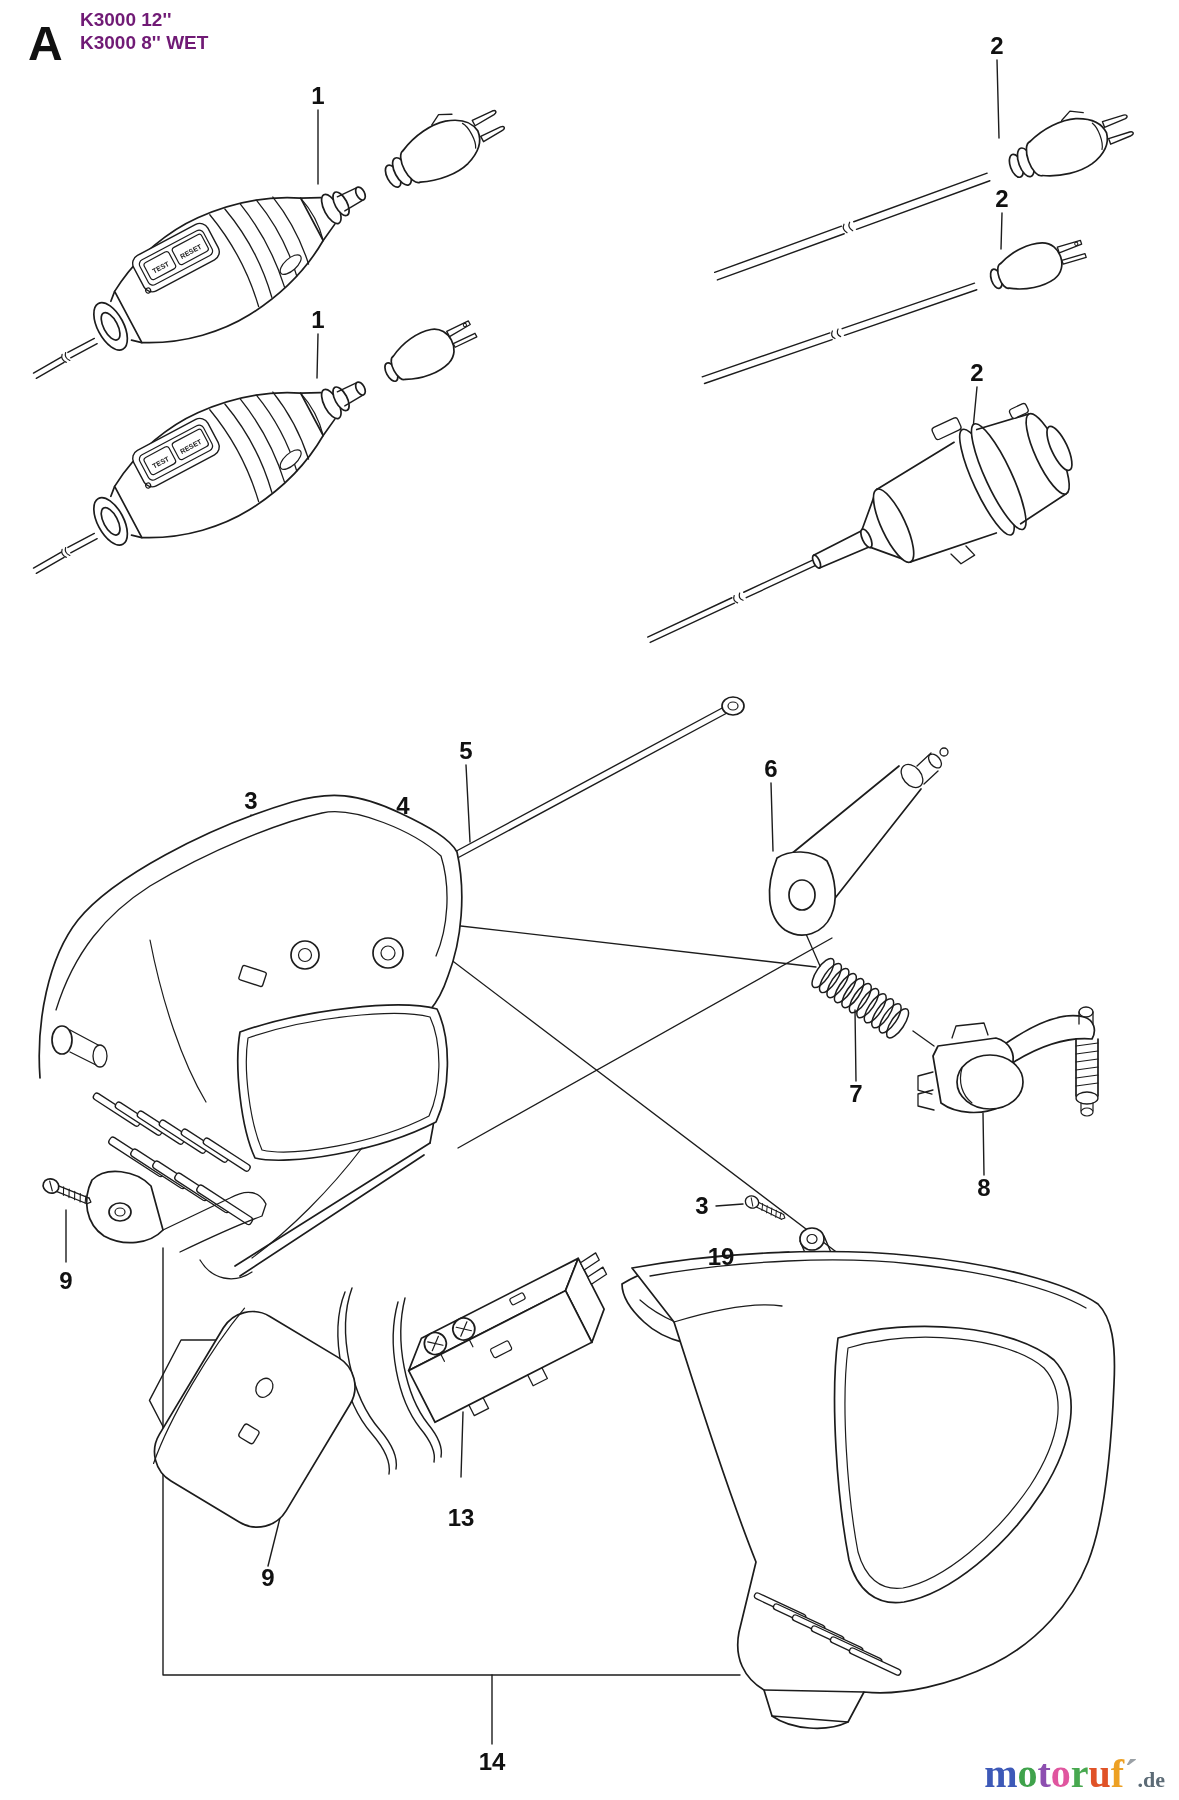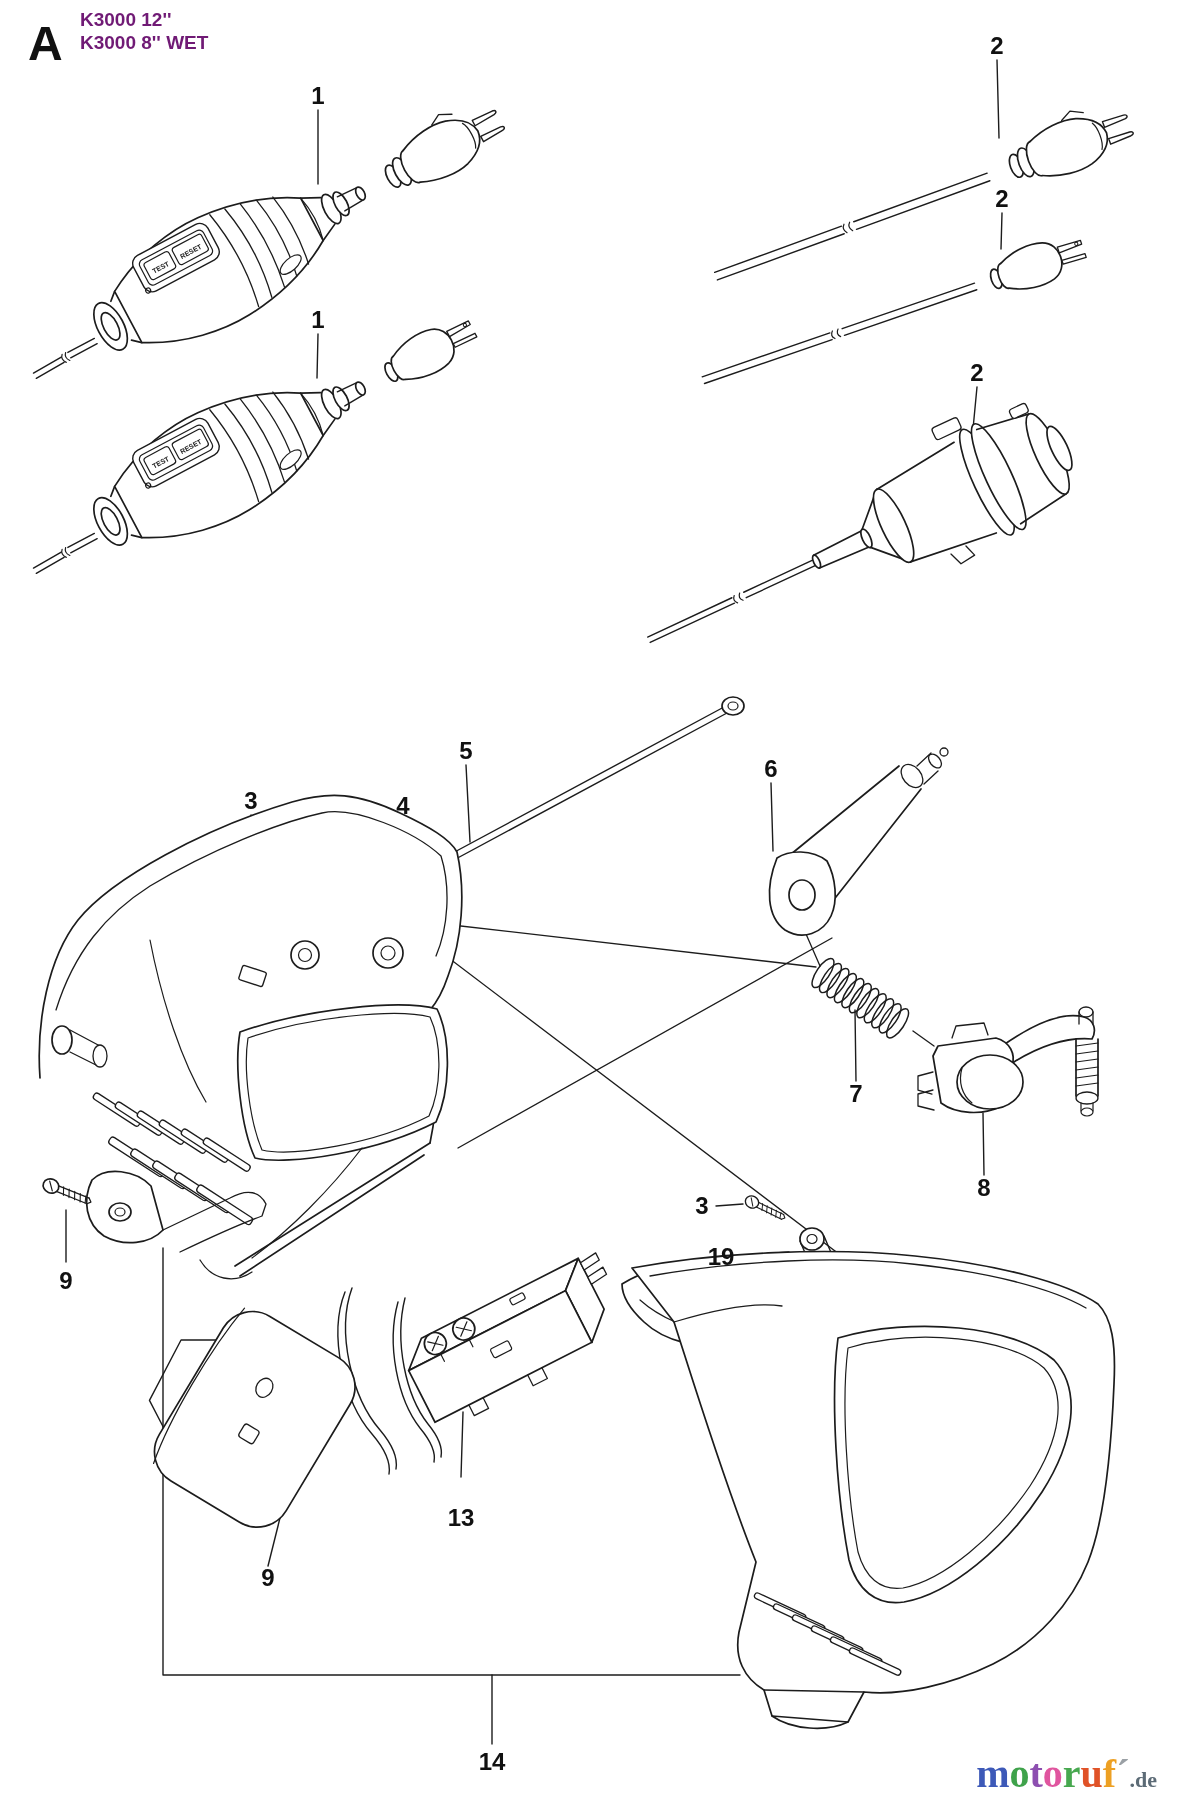--- a/index.html
+++ b/index.html
@@ -3,21 +3,21 @@
 <meta charset="utf-8">
 <style>
   html,body{margin:0;padding:0;background:#fff;}
   #canvas{position:relative;width:1179px;height:1800px;background:#fff;overflow:hidden;
           font-family:"Liberation Sans", sans-serif;}
   #art{position:absolute;left:0;top:0;}
   .callout{position:absolute;transform:translate(-50%,-50%);font-weight:bold;
            font-size:24px;color:#111;line-height:1;letter-spacing:0;}
   .hdr-letter{position:absolute;left:28px;top:20px;font-size:48px;font-weight:bold;color:#111;line-height:1;}
   .hdr-models{position:absolute;left:80px;top:8px;font-size:19px;font-weight:bold;color:#701a75;line-height:1.22;}
-  .watermark{position:absolute;right:22px;bottom:6px;font-family:"Liberation Serif", serif;
+  .watermark{position:absolute;right:14px;bottom:6px;font-family:"Liberation Serif", serif;
              font-weight:bold;font-size:40px;line-height:1;white-space:nowrap;}
   .watermark .suffix{font-size:22px;font-weight:bold;}
   svg text{font-family:"Liberation Sans", sans-serif;font-weight:bold;}
 </style>
 </head>
 <body>
 
 <div id="canvas">
 
   <svg id="art" width="1179" height="1800" viewBox="0 0 1179 1800" stroke="#1c1c1c" fill="none" stroke-width="1.7" stroke-linecap="round" stroke-linejoin="round">

